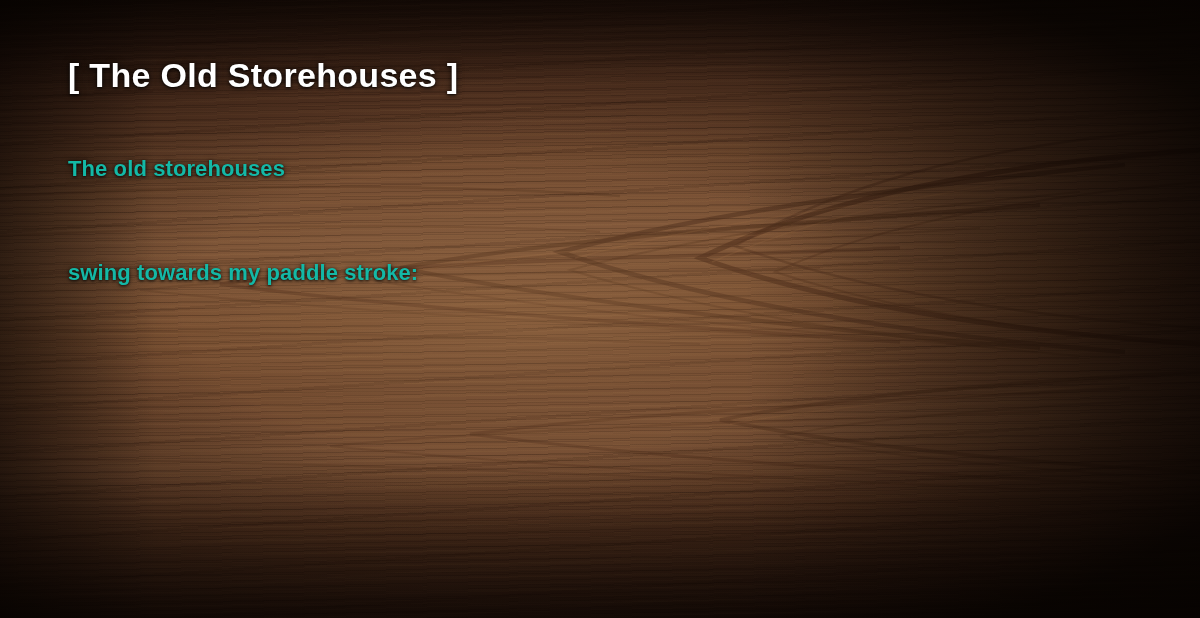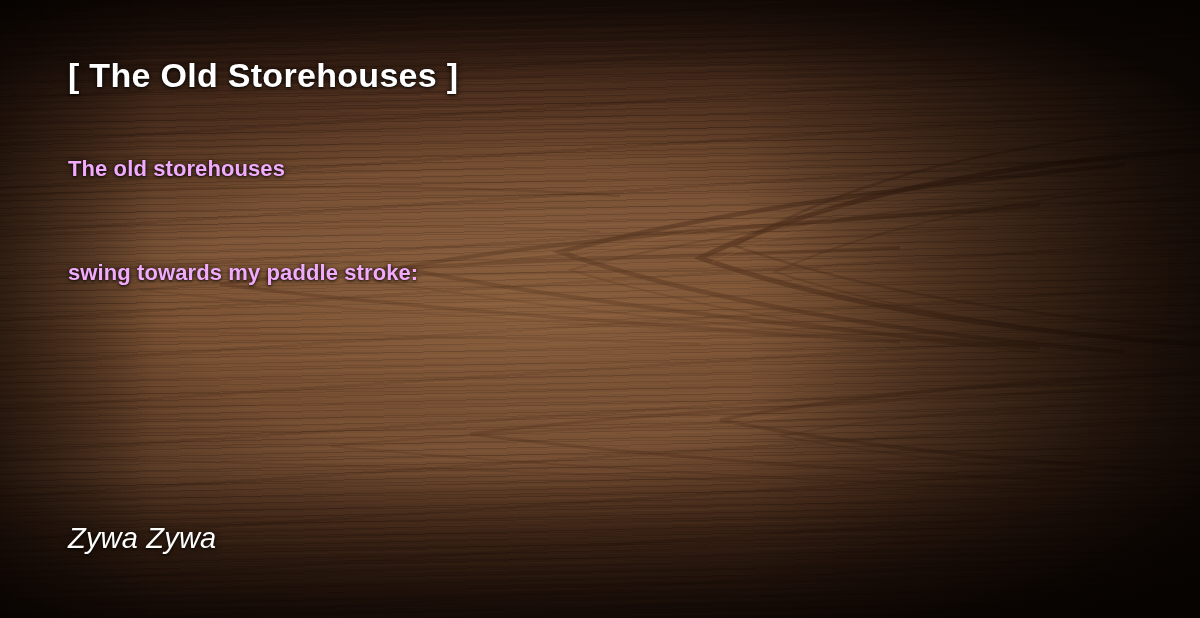--- a/index.html
+++ b/index.html
@@ -176,21 +176,21 @@
     top: 158px;
     margin: 0;
     padding: 0;
     list-style: none;
   }
 
   .poem-line {
     font-size: 22px;
     font-weight: bold;
     line-height: 1;
-    color: #f0abfc;
+    color: #14b8a6;
     letter-spacing: 0.1px;
     text-shadow:
       0 1px 3px rgba(0,0,0,0.85),
       0 0 6px rgba(0,0,0,0.50);
     white-space: pre;
     height: 22px;
     margin-bottom: 30px;
   }
   .poem-line.blank {
     height: 22px;
@@ -262,16 +262,15 @@
     <h1 class="poem-title">[ The Old Storehouses ]</h1>
 
     <div class="poem-body">
       <div class="poem-line">The old storehouses</div>
       <div class="poem-line blank"></div>
       <div class="poem-line">swing towards my paddle stroke:</div>
       <div class="poem-line blank"></div>
       <div class="poem-line blank"></div>
     </div>
 
-    <div class="poem-author">Zywa Zywa</div>
 
   </div>
 </div>
 
 </body></html>

